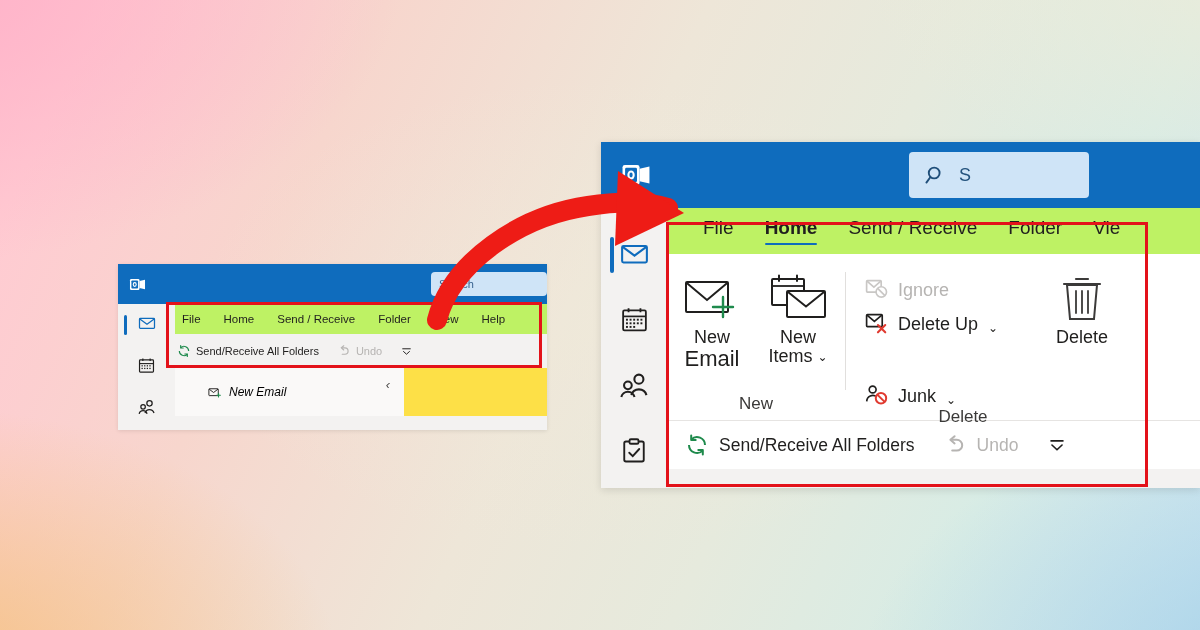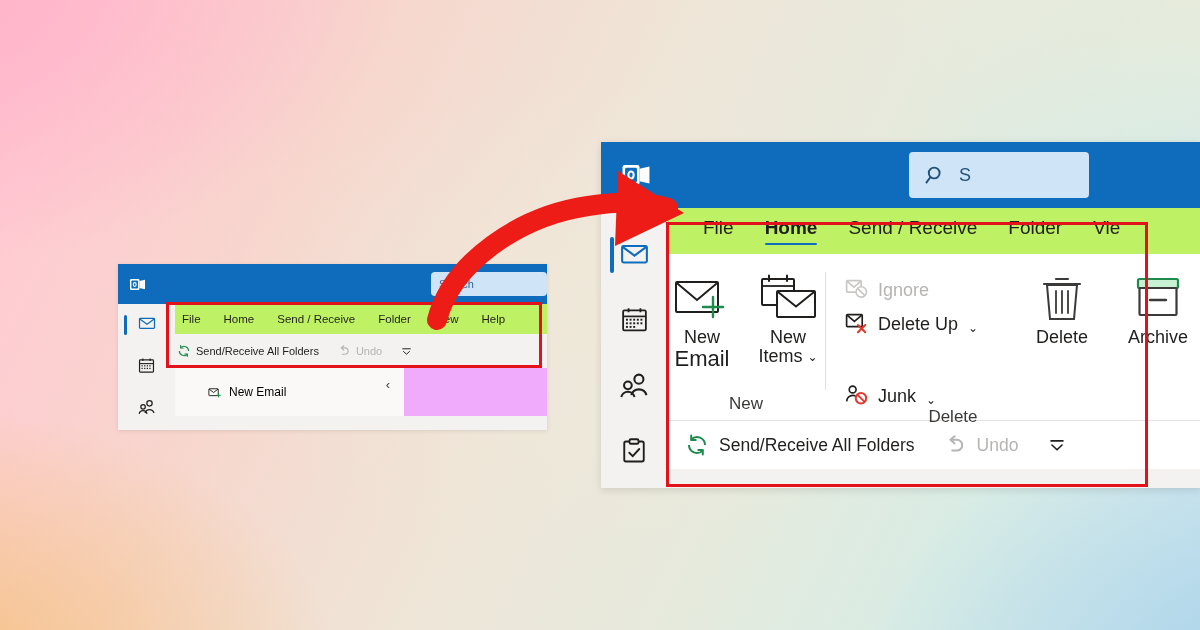--- a/index.html
+++ b/index.html
@@ -61,21 +61,21 @@
   #win-small { left: 118px; top: 264px; width: 429px; height: 166px;
                box-shadow: 0 1px 4px rgba(0,0,0,0.10); }
   #win-small .ol-titlebar { height: 40px; padding-left: 10px; }
   #win-small .ol-rail { width: 57px; }
   #win-small .ol-rail-item { height: 42px; }
   #win-small .ol-rail-item .sel-bar { height: 20px; }
   #win-small .searchbox { height: 24px; width: 260px; margin-left: 284px; padding: 0 8px; font-size: 11px; }
   #win-small .ribbon-tabs { height: 30px; padding-left: 64px; gap: 23px; align-items: center; }
   #win-small .ribbon-tab { font-size: 11.5px; padding-bottom: 0; }
   #win-small .qat { height: 34px; padding-left: 58px; gap: 18px; font-size: 11px; border-top: none; }
-  #win-small .lower { display: flex; height: 48px; background: #f0abfc; }
+  #win-small .lower { display: flex; height: 48px; background: #fde047; font-style: italic; }
   #win-small .lower-left { width: 229px; background: #faf9f8; display: flex; align-items: center; padding-left: 32px; font-size: 12px; position: relative; }
   #win-small .lower-right { flex: 1; display: flex; align-items: flex-end; gap: 16px; padding: 0 0 6px 24px; font-size: 12.5px; }
 
   
   #win-large { left: 601px; top: 142px; width: 599px; height: 346px;
                box-shadow: 0 2px 8px rgba(0,0,0,0.12); }
   #win-large .ol-titlebar { height: 66px; padding-left: 18px; }
   #win-large .ol-rail { width: 66px; }
   #win-large .ol-rail-item { height: 66px; }
   #win-large .ol-rail-item .sel-bar { height: 36px; width: 4px; left: 9px; }
@@ -400,30 +400,20 @@
                 <svg width="46" height="52" viewBox="0 0 46 52" fill="none" stroke="#3b3a39" stroke-width="2">
                   <path d="M8 12 H38 L35 46 H11 Z"></path>
                   <path d="M5 11 H41" stroke-width="2.2" stroke-linecap="round"></path>
                   <path d="M17 6 H29" stroke-width="2.2" stroke-linecap="round"></path>
                   <path d="M17 18 V40 M23 18 V40 M29 18 V40" stroke-width="1.8" stroke-linecap="round"></path>
                 </svg>
               </span>
               <span class="lbl" style="font-size:18px;">Delete</span>
             </div>
 
-            <div class="bigbtn" style="width:84px;">
-              <span style="display:flex;height:58px;align-items:center;">
-                <svg width="52" height="52" viewBox="0 0 52 52" fill="none">
-                  <rect x="6" y="6" width="40" height="9" rx="1.5" fill="#c8f0d2" stroke="#1e8a4c" stroke-width="2.2"></rect>
-                  <rect x="7.5" y="15" width="37" height="27" rx="1" fill="#fff" stroke="#3b3a39" stroke-width="2.2"></rect>
-                  <path d="M18 27 H34" stroke="#3b3a39" stroke-width="2.4" stroke-linecap="round"></path>
-                </svg>
-              </span>
-              <span class="lbl" style="font-size:18px;">Archive</span>
-            </div>
           </div>
           <div class="rgroup-label" style="font-size:17px;padding-right:120px;">Delete</div>
         </div>
       </div>
 
       <div class="qat">
         <div class="qat-item" style="gap:10px;">
           <span style="display:flex;">
             <svg width="24" height="24" viewBox="0 0 24 24" fill="none" stroke="#1e8a4c" stroke-width="2">
               <path d="M20 12a8 8 0 0 0-13.7-5.6"></path>

